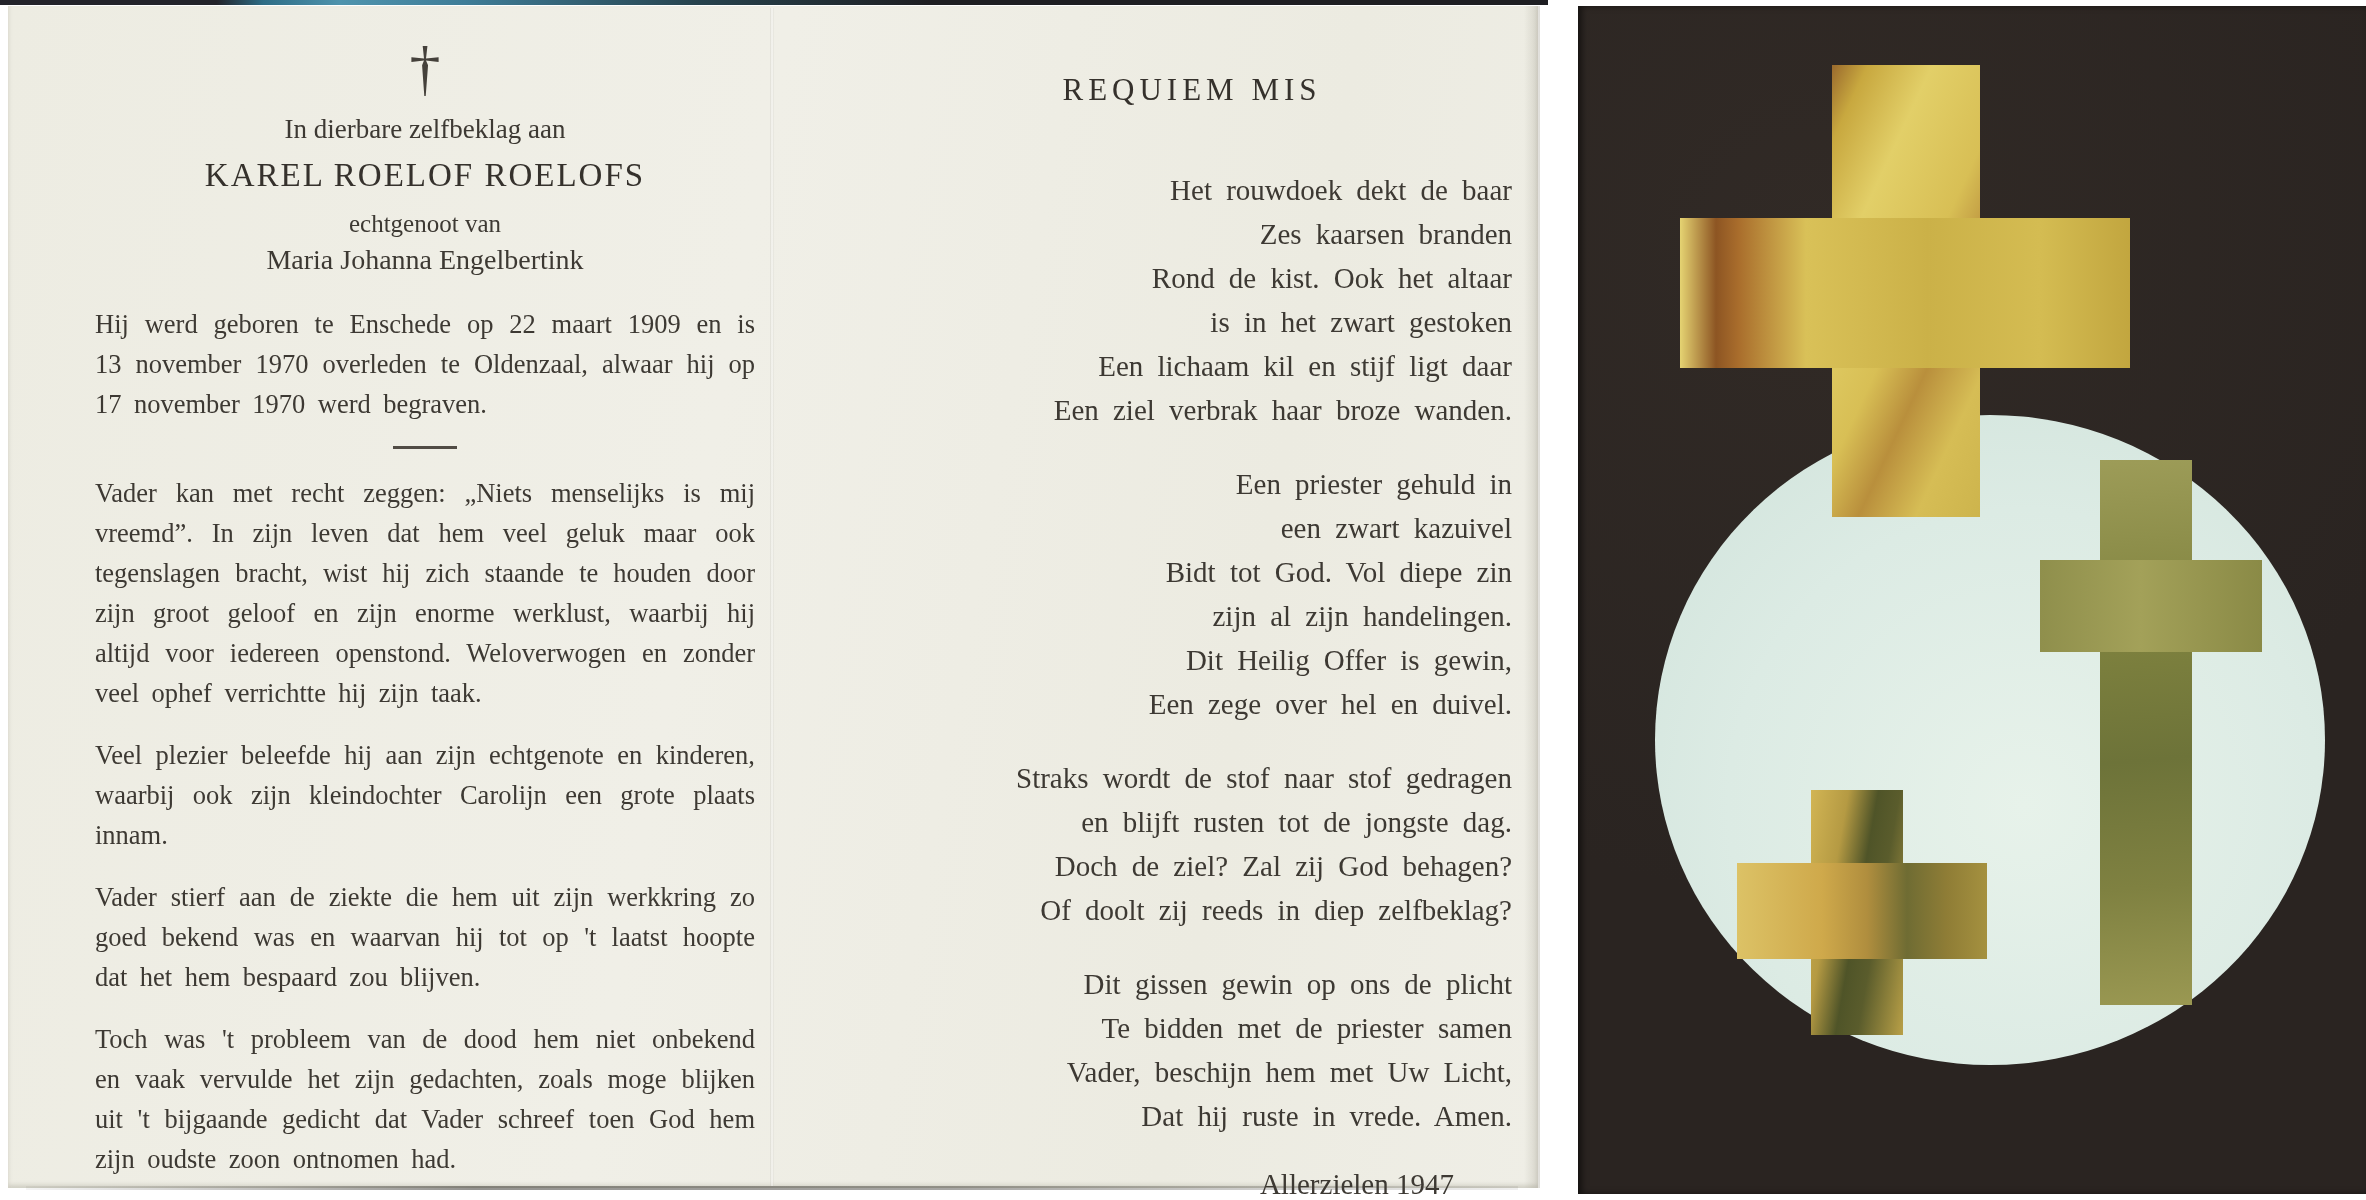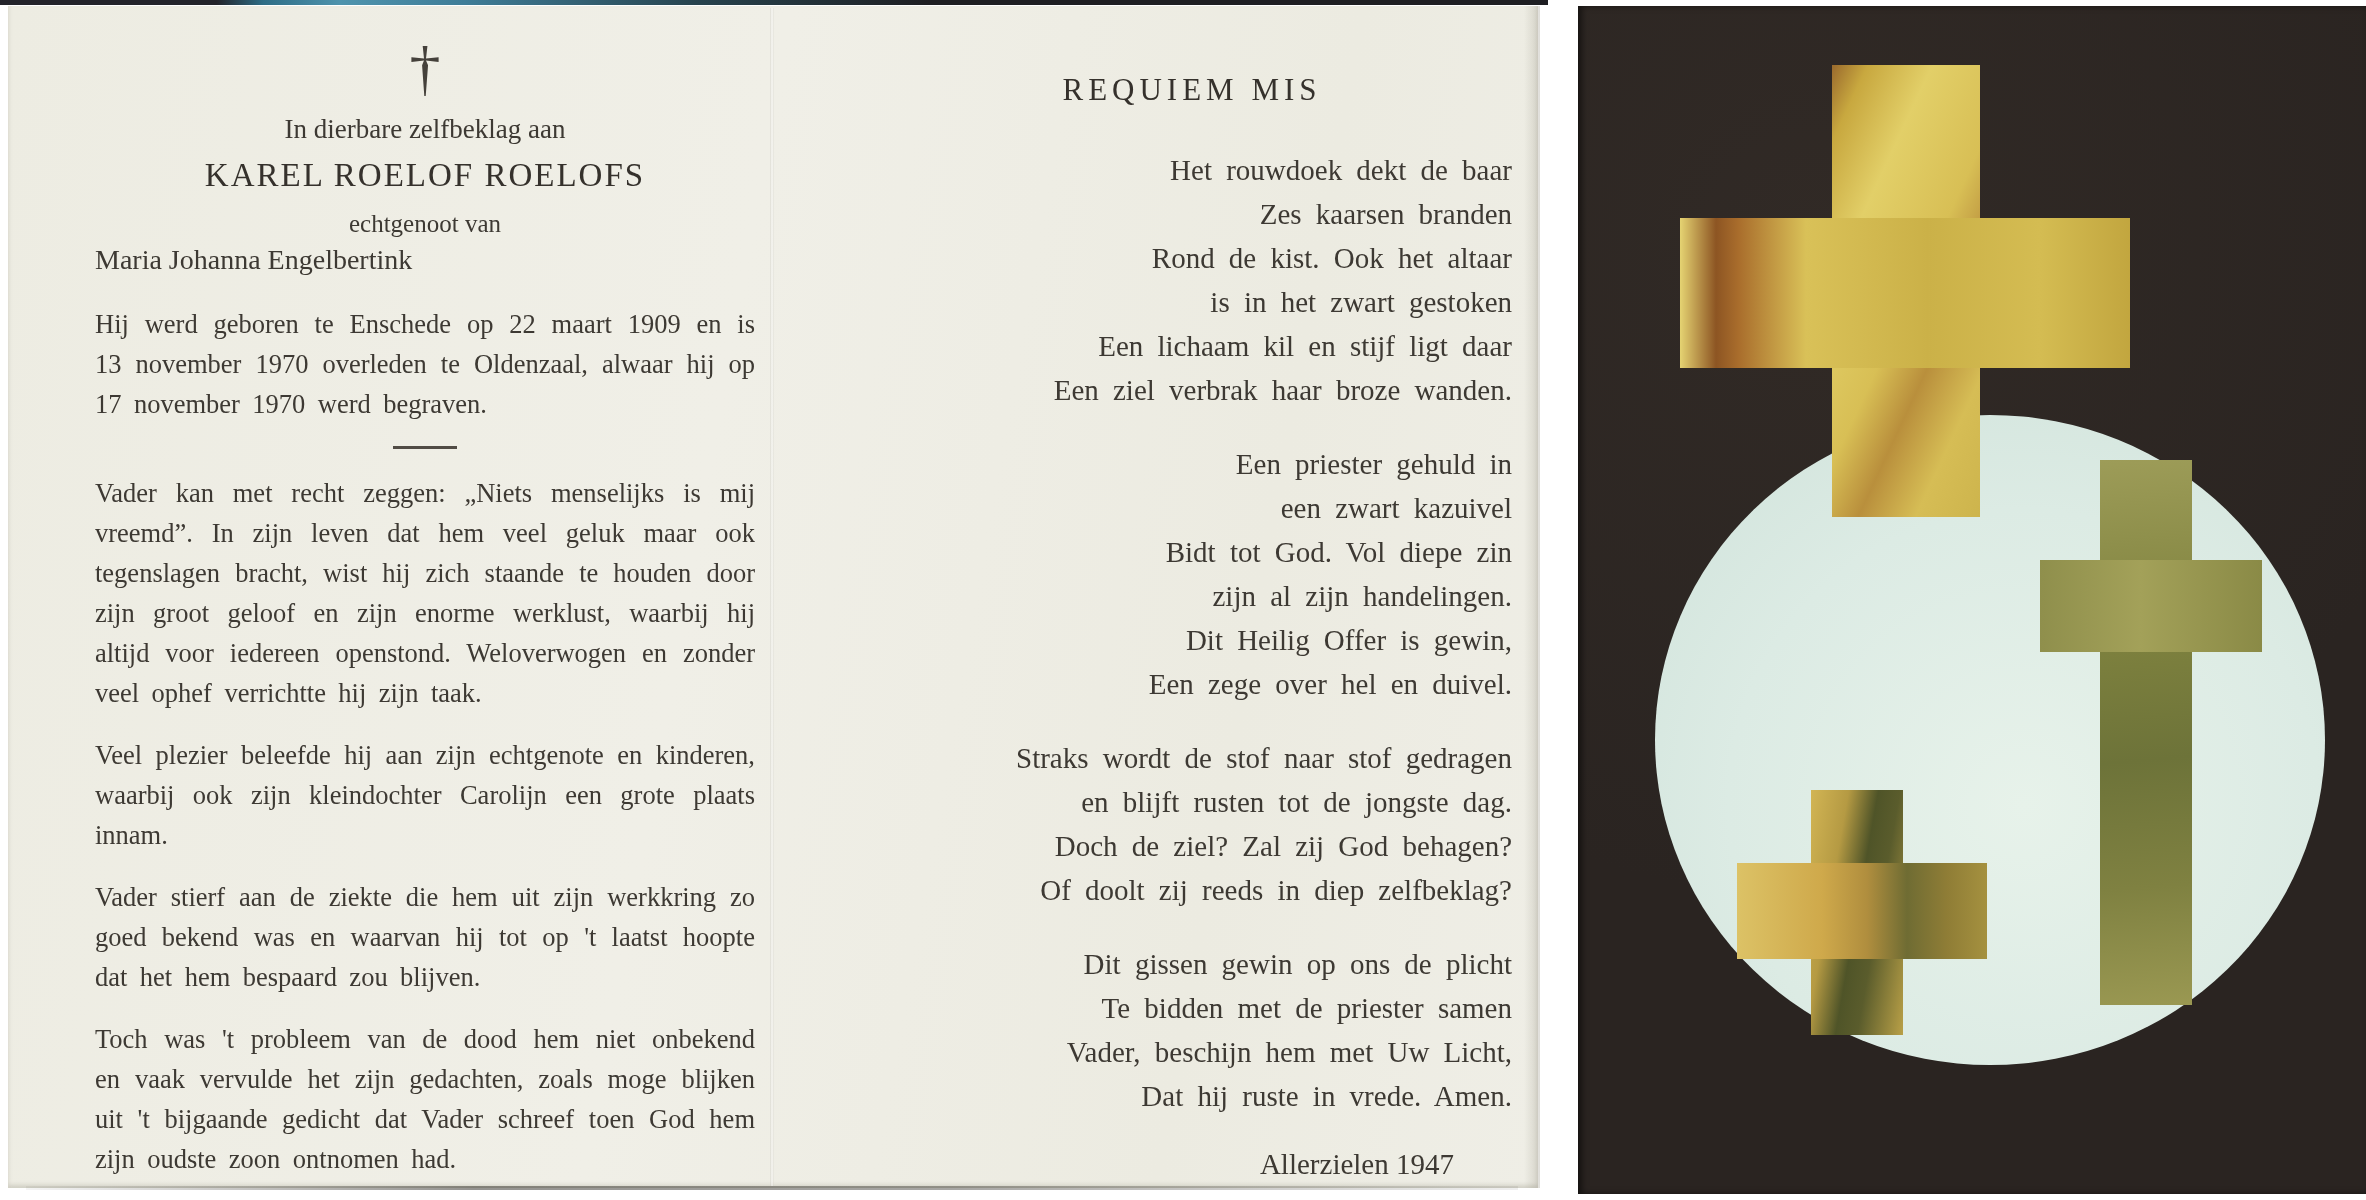--- a/index.html
+++ b/index.html
@@ -18,27 +18,27 @@
         background:linear-gradient(90deg,rgba(110,105,92,.14),rgba(255,255,255,.5),rgba(110,105,92,.10));}
   .card-right-shade{position:absolute;left:1524px;top:6px;width:16px;height:1182px;
         background:linear-gradient(90deg,rgba(255,255,255,0),rgba(140,135,120,.28));}
 
   
   .leftcol{position:absolute;left:95px;top:36px;width:660px;}
   .cross-glyph{text-align:center;font-size:62px;line-height:64px;color:#45413b;margin-bottom:14px;}
   .intro{text-align:center;font-size:27px;margin-bottom:12px;}
   .deceased-name{text-align:center;font-size:33px;letter-spacing:2px;margin-bottom:16px;color:#35312c;}
   .relation{text-align:center;font-size:25px;margin-bottom:6px;}
-  .spouse{text-align:left;font-size:28px;margin-bottom:28px;}
+  .spouse{text-align:center;font-size:28px;margin-bottom:28px;}
   .para{font-size:26.5px;line-height:40px;text-align:justify;word-spacing:.22em;margin:0 0 22px 0;}
   .divider{width:64px;height:3px;background:#514c45;margin:6px auto 24px auto;}
 
   
   .midcol{position:absolute;left:872px;top:72px;width:640px;}
-  .requiem-title{text-align:center;font-size:31px;letter-spacing:5px;color:#35312c;margin-bottom:40px;}
+  .requiem-title{text-align:center;font-size:31px;letter-spacing:5px;color:#35312c;margin-bottom:60px;}
   .stanza{margin-bottom:30px;}
   .stanza div{font-size:29px;line-height:44px;word-spacing:.24em;text-align:right;}
   .signature{text-align:right;padding-right:58px;font-size:29px;margin-top:22px;}
 
   
   .photo{position:absolute;left:1578px;top:6px;width:788px;height:1188px;
          background:
            radial-gradient(circle at 30% 20%,rgba(70,60,52,.25),rgba(0,0,0,0) 60%),
            #2a2421;
          box-shadow:inset 4px 0 6px rgba(0,0,0,.5);}

